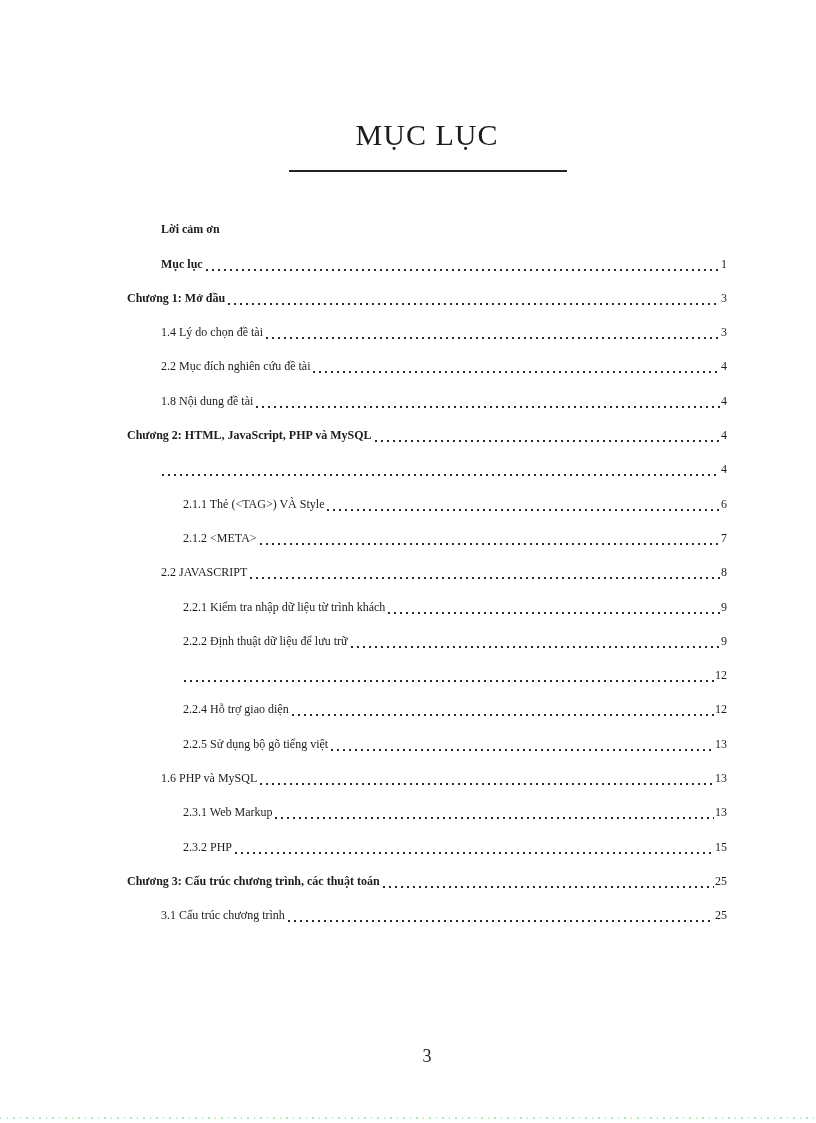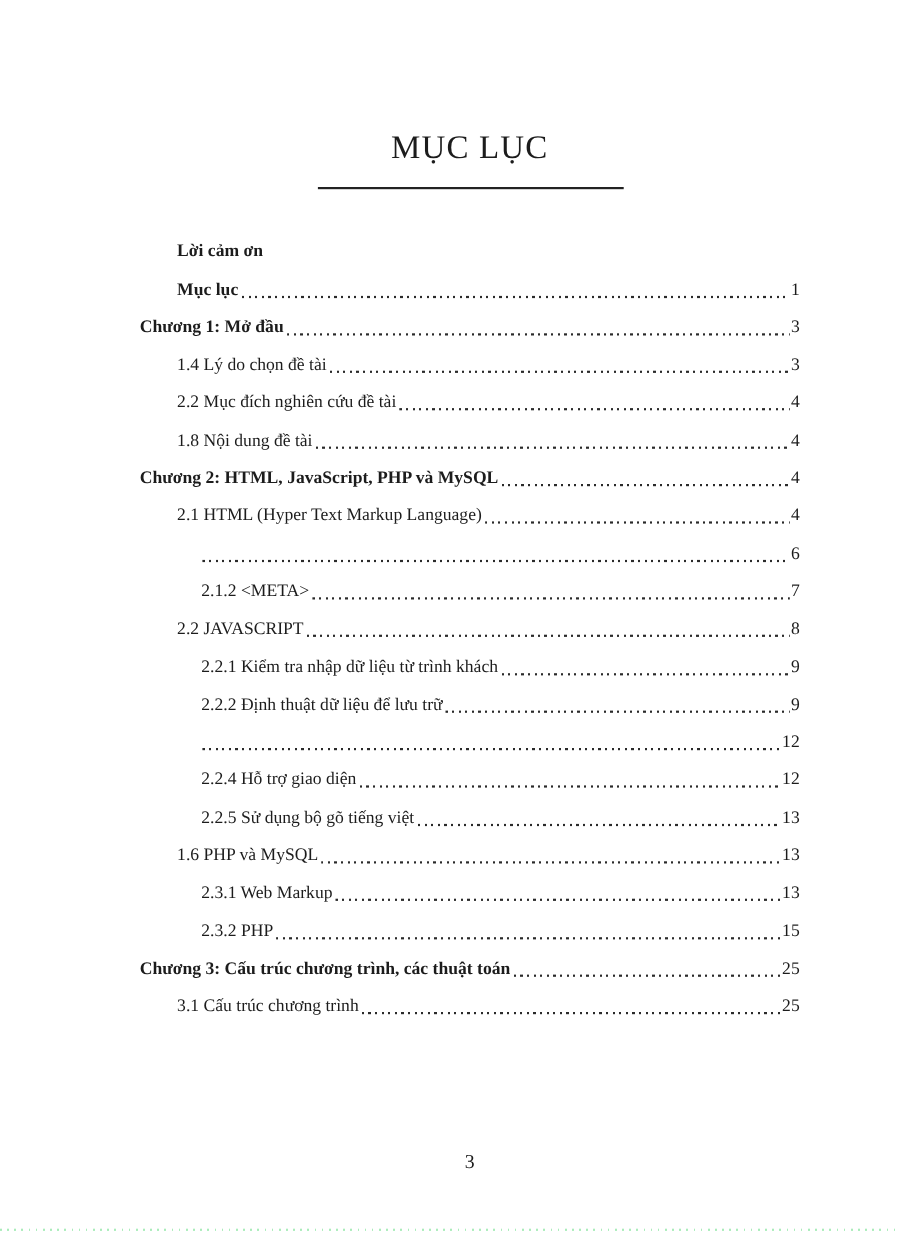--- a/index.html
+++ b/index.html
@@ -43,21 +43,21 @@
     position: absolute;
     top: 206px;
     left: 127px;
     width: 600px;
   }
 
   .toc-row {
     display: flex;
     align-items: flex-end;
     height: 34.3px;
-    font-size: 16px;
+    font-size: 12px;
     line-height: 22px;
   }
   .toc-row.bold .toc-label { font-weight: 700; }
 
   .toc-row.level1 { padding-left: 34px; }
   .toc-row.level2 { padding-left: 56px; }
 
   .toc-label {
     white-space: nowrap;
     flex: 0 0 auto;
@@ -139,25 +139,25 @@
       <span class="toc-label">1.8 Nội dung đề tài </span>
       <span class="toc-leader"></span>
       <span class="toc-page">4</span>
     </div>
     <div class="toc-row level0 bold">
       <span class="toc-label">Chương 2: HTML, JavaScript, PHP và MySQL</span>
       <span class="toc-leader"></span>
       <span class="toc-page">4</span>
     </div>
     <div class="toc-row level1">
-      <span class="toc-label">2.1 HTML (Hyper Text Markup Language) </span>
-      <span class="toc-leader"></span>
-      <span class="toc-page">4</span>
-    </div>
-    <div class="toc-row level2">
+      <span class="toc-leader"></span>
+      <span class="toc-page">4</span>
+    </div>
+    <div class="toc-row level2">
+      <span class="toc-label">2.1.1 Thẻ (&lt;TAG&gt;) VÀ Style </span>
       <span class="toc-leader"></span>
       <span class="toc-page">6</span>
     </div>
     <div class="toc-row level2">
       <span class="toc-label">2.1.2 &lt;META&gt; </span>
       <span class="toc-leader"></span>
       <span class="toc-page">7</span>
     </div>
     <div class="toc-row level1">
       <span class="toc-label">2.2 JAVASCRIPT</span>

